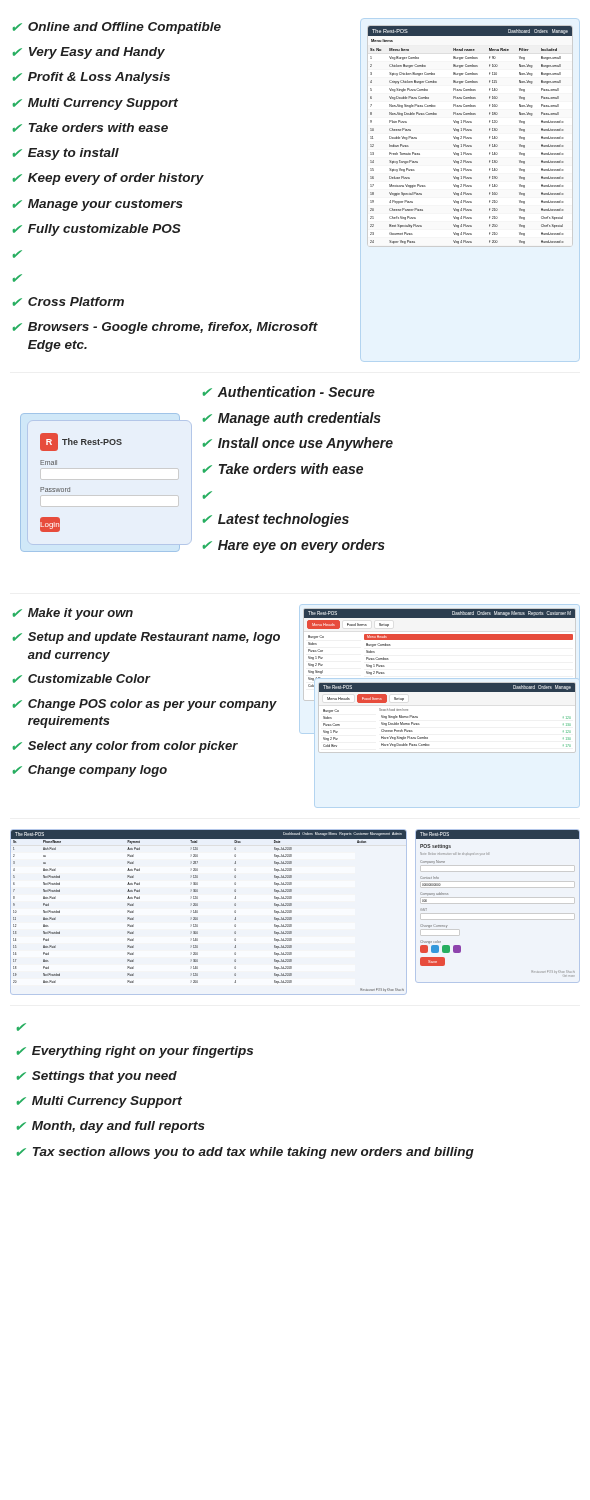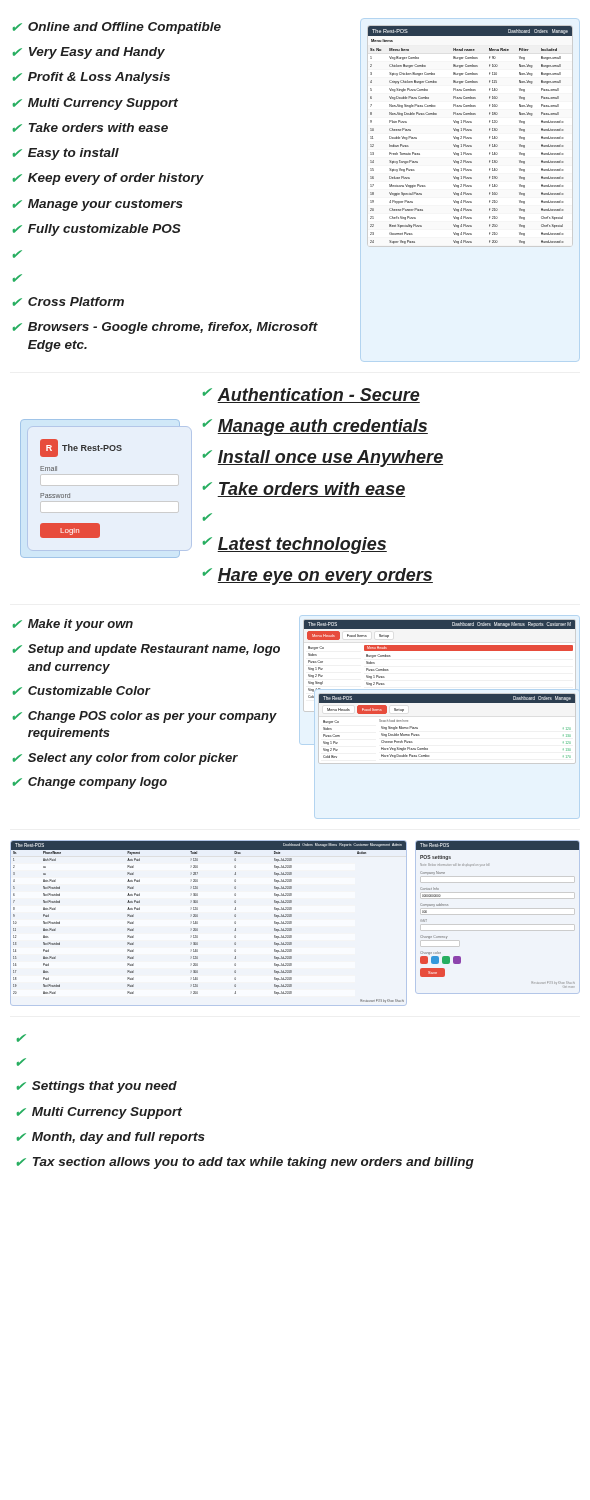--- a/index.html
+++ b/index.html
@@ -155,31 +155,30 @@
       border-radius: 2px;
       height: 12px;
       width: 100%;
     }
     .login-btn {
       background: #e74c3c;
       color: #fff;
       border: none;
       border-radius: 3px;
       font-size: 8px;
-      padding: 3px 20px;
+      padding: 3px 0;
       margin-top: 4px;
       cursor: pointer;
       text-align: center;
     }
     .auth-features {
       flex: 1;
     }
     .auth-features .feature-text {
-      font-size: 18px;
-      text-decoration: underline;
+      font-size: 14px;
     }
 
     
     .section3 {
       display: flex;
       flex-direction: row;
       padding: 10px;
       gap: 8px;
       background: #fff;
     }
@@ -1074,20 +1073,21 @@
   </div>
 </div>
 
 <div class="section-divider"></div>
 <div class="section5" id="section5-features">
 <div class="feature-item">
       <span class="check-icon">✔</span>
     </div>
     <div class="feature-item">
       <span class="check-icon">✔</span>
+      <span class="feature-text">Everything right on your fingertips</span>
     </div>
     <div class="feature-item">
       <span class="check-icon">✔</span>
       <span class="feature-text">Settings that you need</span>
     </div>
     <div class="feature-item">
       <span class="check-icon">✔</span>
       <span class="feature-text">Multi Currency Support</span>
     </div>
     <div class="feature-item">

